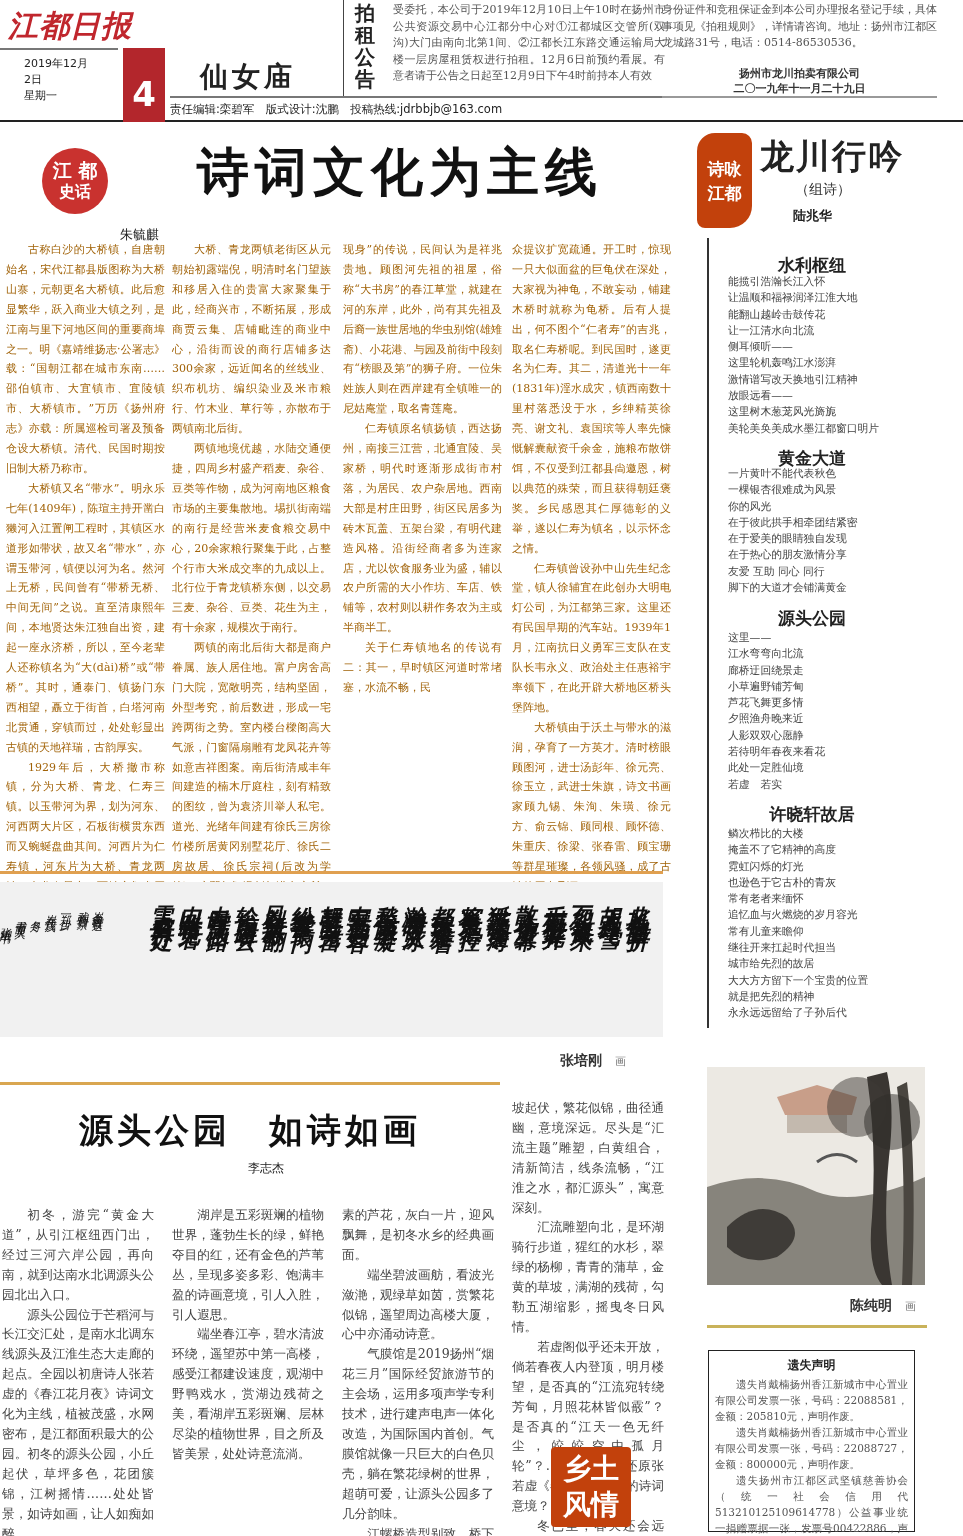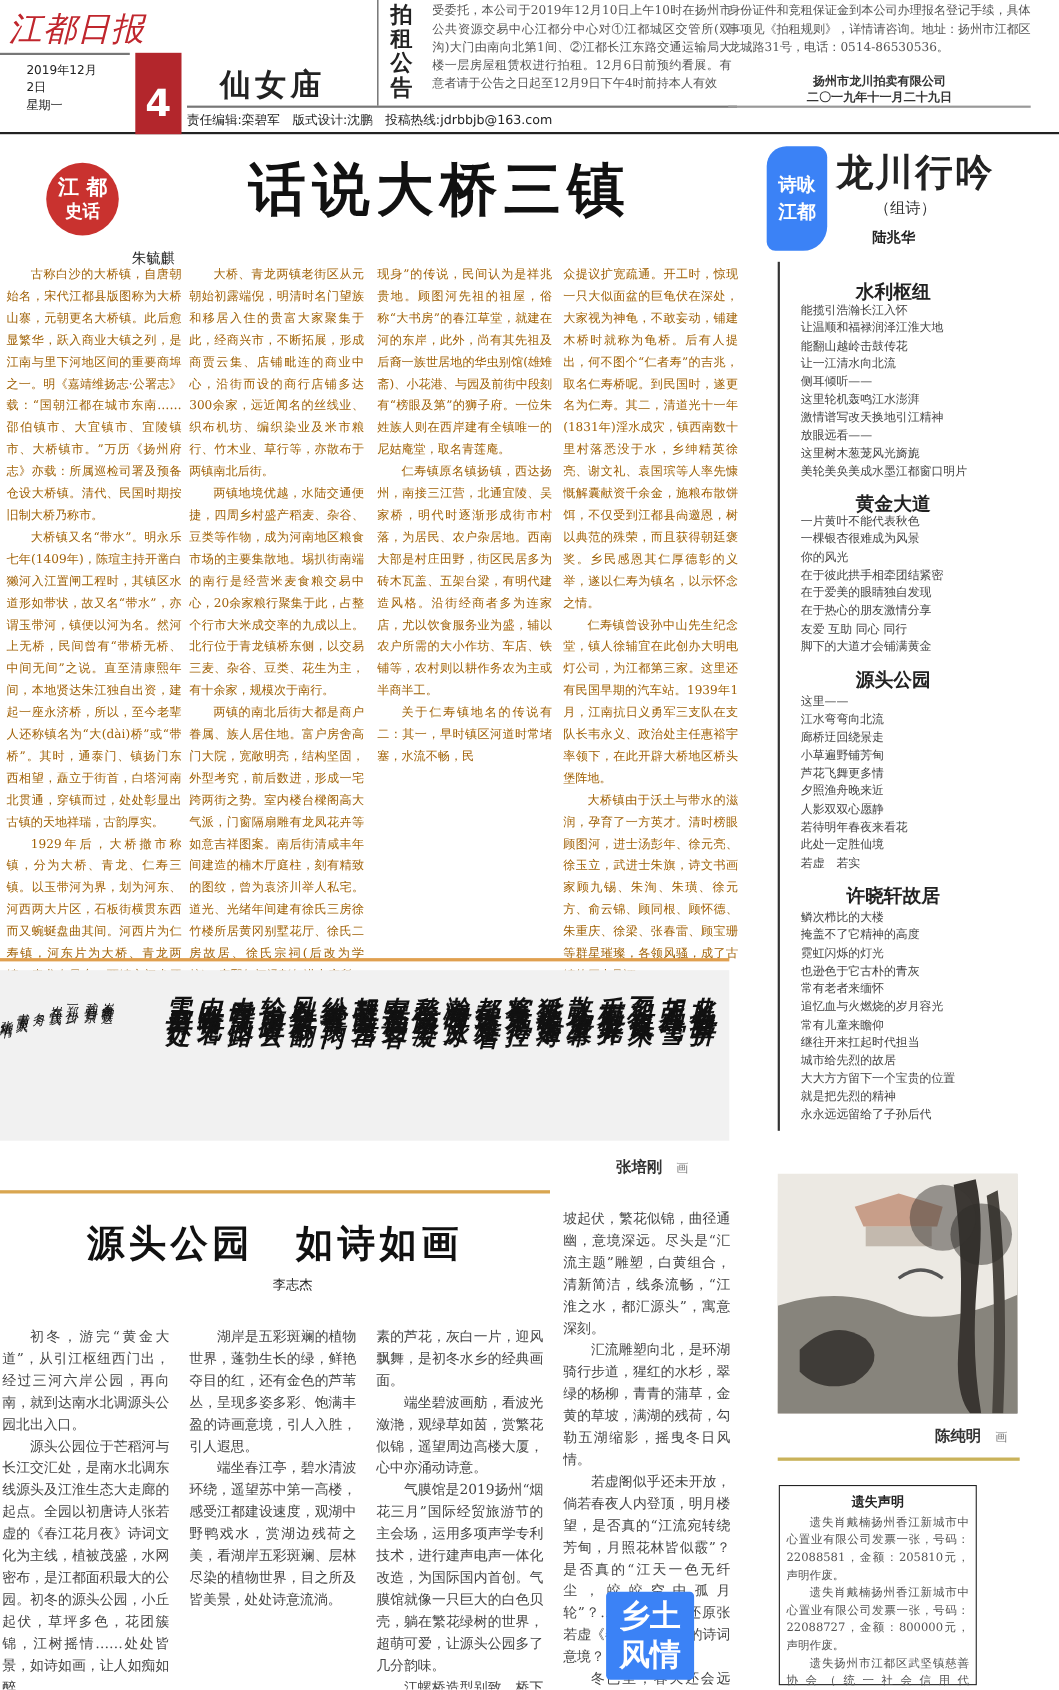--- a/index.html
+++ b/index.html
@@ -3,34 +3,34 @@
 <meta charset="utf-8">
 <style>
 *{box-sizing:border-box;margin:0;padding:0}
 html,body{width:963px;height:1536px;overflow:hidden;background:#fff}
 body{position:relative;font-family:"DejaVu Serif","Liberation Serif",serif;color:#222}
 .abs{position:absolute}
 .sans{font-family:"DejaVu Sans","Liberation Sans",sans-serif}
 .serif{font-family:"DejaVu Serif","Liberation Serif",serif}
 
 #masthead{left:0;top:0;width:963px;height:122px;border-bottom:2px solid #222}
-#logo{left:8px;top:6px;font-size:30px;color:#c0262d;font-style:italic;letter-spacing:1px;font-weight:normal}
+#logo{left:8px;top:6px;font-size:30px;color:#c0262d;font-style:italic;letter-spacing:1px;font-weight:bold}
 #date-box{left:0;top:48px;width:118px;border-top:2px solid #777;padding:6px 24px;font-size:11px;line-height:16px;color:#222}
 #page-num{left:123px;top:48px;width:42px;height:74px;background:#b3262c;color:#fff;font-size:34px;font-weight:bold;display:flex;align-items:center;justify-content:center;padding-top:18px}
 #section-title{left:200px;top:58px;font-size:28px;font-weight:bold;letter-spacing:4px}
 #credits{left:170px;top:96px;width:500px;border-top:2px solid #777;padding-top:4px;font-size:11.5px;color:#222}
 #notice-title{left:350px;top:2px;width:30px;font-size:20px;font-weight:bold;line-height:22px;text-align:center}
 #notice-body{left:393px;top:2px;width:272px;font-size:11px;line-height:16.5px;color:#555;text-align:justify}
 #notice-body2{left:662px;top:2px;width:275px;font-size:11px;line-height:16.5px;color:#555;text-align:justify}
 #notice-company{left:662px;top:66px;width:275px;text-align:center;font-size:11px;line-height:15px;font-weight:bold;color:#333}
 #masthead-vline{left:343px;top:0;width:1px;height:96px;background:#444}
 #masthead-rule{left:662px;top:96px;width:275px;height:2px;background:#999}
 
 .seal-round{width:66px;height:66px;border-radius:50%;background:#c9322f;color:#fff;display:flex;flex-direction:column;align-items:center;justify-content:center;font-weight:bold;line-height:22px;font-size:19px}
-.seal-square{background:#3b82f6;color:#fff;font-weight:bold;display:flex;flex-direction:column;align-items:center;justify-content:center;border-radius:6px}
+.seal-square{background:#c2410c;color:#fff;font-weight:bold;display:flex;flex-direction:column;align-items:center;justify-content:center;border-radius:6px}
 
 #a1-title{left:120px;top:138px;width:560px;text-align:center;font-size:52px;font-weight:bold;letter-spacing:6px;color:#111}
 #a1-author{left:120px;top:226px;width:560px;font-size:13px}
 .col{font-size:11px;line-height:19.9px;color:#a16207;text-align:justify;width:159px}
 .col p{text-indent:2em}
 .col p.cont{text-indent:0}
 
 #poem-title{left:760px;top:134px;font-size:34px;font-weight:bold;letter-spacing:2px}
 #poem-sub{left:795px;top:181px;font-size:14px;color:#333}
 #poem-author{left:793px;top:207px;font-size:13px;font-weight:bold}
@@ -48,21 +48,21 @@
 #a2-title{left:20px;top:1108px;width:460px;text-align:center;font-size:34px;font-weight:bold;letter-spacing:4px;color:#111}
 #a2-author{left:36px;top:1160px;width:460px;text-align:center;font-size:12px}
 .col2{font-size:12.6px;line-height:19.9px;color:#444;text-align:justify;width:152px}
 .col2 p{text-indent:2em}
 .col2 p.cont{text-indent:0}
 
 #painting{left:707px;top:1067px;width:218px;height:218px;background:linear-gradient(160deg,#f2efe9 0%,#d7d2c8 30%,#b8b1a3 55%,#7d766a 75%,#4e4a43 100%);overflow:hidden}
 #painting-credit{left:850px;top:1297px;font-size:14px;font-weight:bold;color:#333}
 #painting-rule{left:707px;top:1325px;width:220px;height:3px;background:#c9b25a}
 
-#lost{left:708px;top:1350px;width:180px;height:182px;border:1.5px solid #222;padding:6px 6px}
+#lost{left:708px;top:1350px;width:207px;height:182px;border:1.5px solid #222;padding:6px 6px}
 #lost h3{font-size:12px;text-align:center;font-weight:bold;margin-bottom:2px;font-family:"DejaVu Sans",sans-serif}
 #lost p{font-size:10.5px;line-height:16px;color:#555;text-indent:2em;text-align:justify}
 </style>
 </head>
 <body>
 
 <div id="masthead" class="abs">
   <div id="logo" class="abs serif">江都日报</div>
   <div id="date-box" class="abs sans">
     <div>2019年12月2日</div>
@@ -79,21 +79,21 @@
     <div>扬州市龙川拍卖有限公司</div>
     <div>二〇一九年十一月二十九日</div>
   </div>
   <div id="masthead-rule" class="abs" style="top:96px"></div>
 </div>
 
 <div class="abs seal-round serif" style="left:42px;top:148px">
   <div>江 都</div>
   <div class="sans" style="font-size:16px">史话</div>
 </div>
-<div id="a1-title" class="abs serif">话说大桥三镇</div>
+<div id="a1-title" class="abs serif">诗词文化为主线</div>
 <div id="a1-author" class="abs sans">朱毓麒</div>
 
 <div class="abs col" style="left:6px;top:240px">
   <p>古称白沙的大桥镇，自唐朝始名，宋代江都县版图称为大桥山寨，元朝更名大桥镇。此后愈显繁华，跃入商业大镇之列，是江南与里下河地区间的重要商埠之一。明《嘉靖维扬志·公署志》载：“国朝江都在城市东南……邵伯镇市、大宜镇市、宜陵镇市、大桥镇市。”万历《扬州府志》亦载：所属巡检司署及预备仓设大桥镇。清代、民国时期按旧制大桥乃称市。</p>
   <p>大桥镇又名“带水”。明永乐七年(1409年)，陈瑄主持开凿白獭河入江置闸工程时，其镇区水道形如带状，故又名“带水”，亦谓玉带河，镇便以河为名。然河上无桥，民间曾有“带桥无桥、中间无间”之说。直至清康熙年间，本地贤达朱江独自出资，建起一座永济桥，所以，至今老辈人还称镇名为“大(dài)桥”或“带桥”。其时，通泰门、镇扬门东西相望，矗立于街首，白塔河南北贯通，穿镇而过，处处彰显出古镇的天地祥瑞，古韵厚实。</p>
   <p>1929年后，大桥撤市称镇，分为大桥、青龙、仁寿三镇。以玉带河为界，划为河东、河西两大片区，石板街横贯东西而又蜿蜒盘曲其间。河西片为仁寿镇，河东片为大桥、青龙两镇，青龙在最东。两镇之间犬牙交错，形成兼管局面。</p>
 </div>
 <div class="abs col" style="left:172px;top:240px">
   <p>大桥、青龙两镇老街区从元朝始初露端倪，明清时名门望族和移居入住的贵富大家聚集于此，经商兴市，不断拓展，形成商贾云集、店铺毗连的商业中心，沿街而设的商行店铺多达300余家，远近闻名的丝线业、织布机坊、编织染业及米市粮行、竹木业、草行等，亦散布于两镇南北后街。</p>
   <p>两镇地境优越，水陆交通便捷，四周乡村盛产稻麦、杂谷、豆类等作物，成为河南地区粮食市场的主要集散地。埸扒街南端的南行是经营米麦食粮交易中心，20余家粮行聚集于此，占整个行市大米成交率的九成以上。北行位于青龙镇桥东侧，以交易三麦、杂谷、豆类、花生为主，有十余家，规模次于南行。</p>

